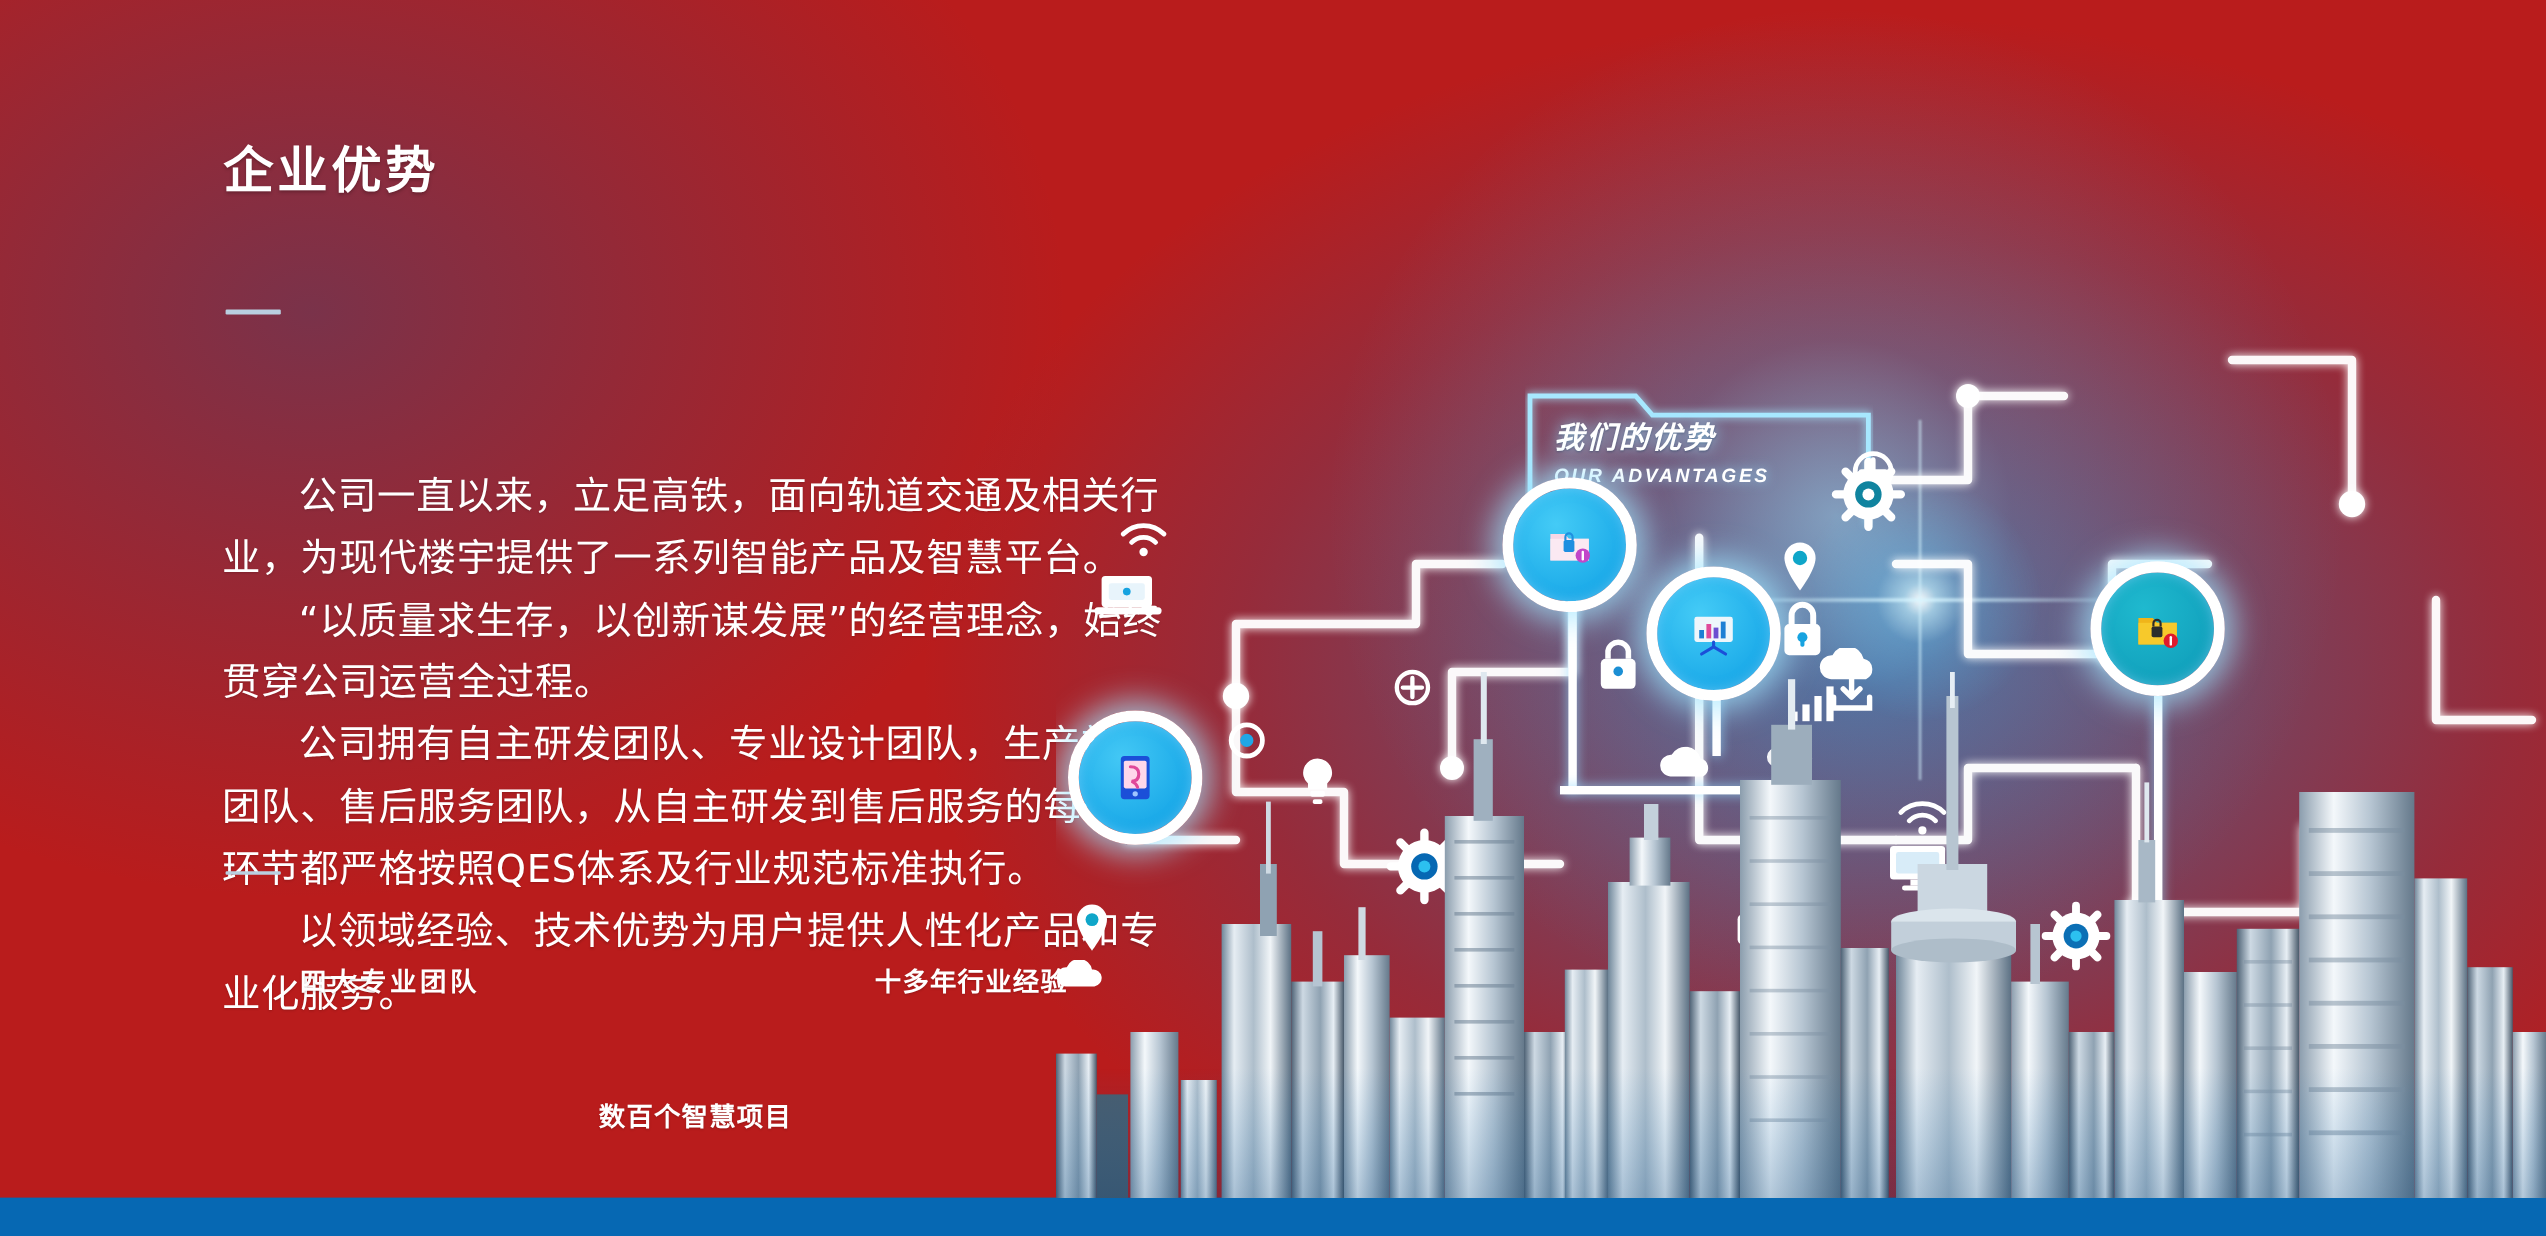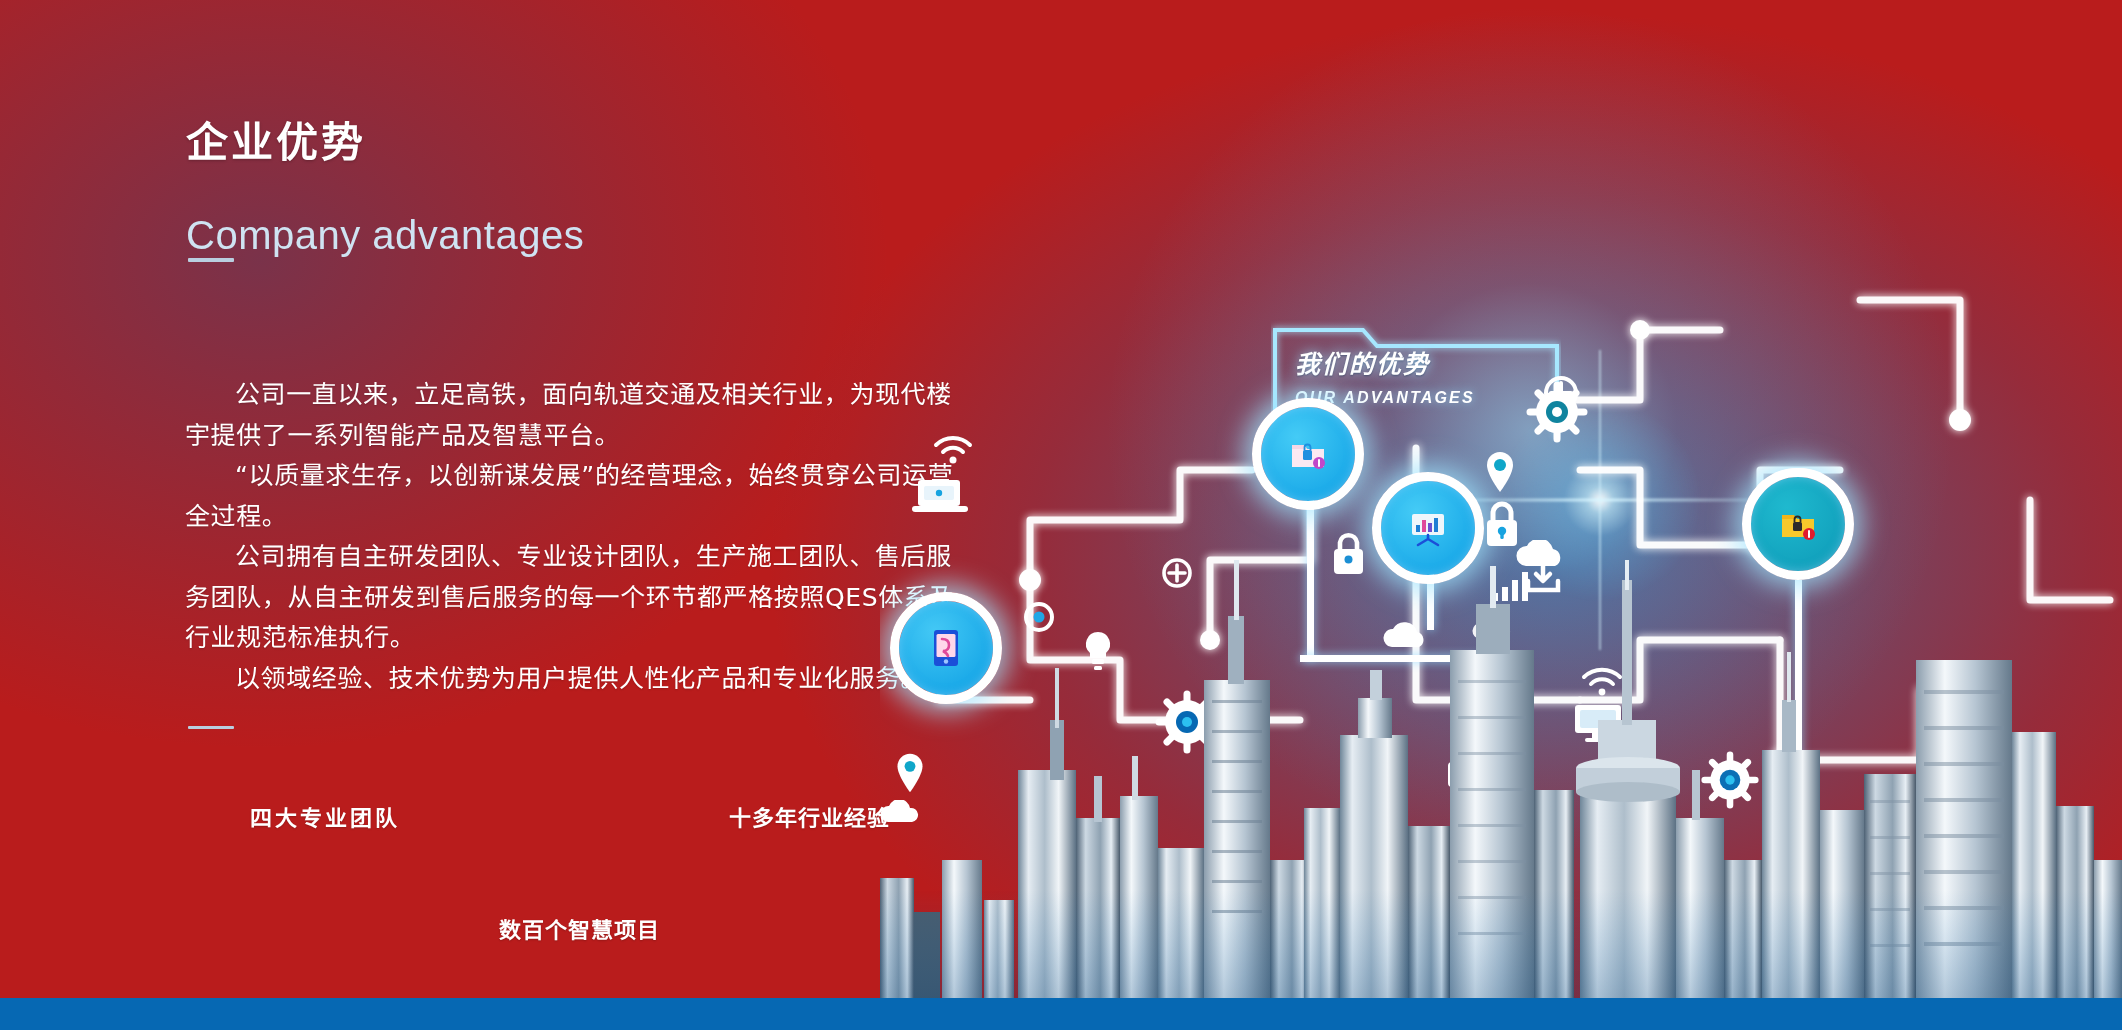--- a/index.html
+++ b/index.html
@@ -35,22 +35,22 @@
     position:absolute;left:186px;top:180px;
     font-size:40px;font-weight:400;color:#cfe3f2;letter-spacing:.5px;
     font-family:"Liberation Sans",sans-serif;
   }
   .rule-top{
     position:absolute;left:188px;top:258px;width:46px;height:4px;
     background:#b9cfe0;border-radius:1px;
   }
 
   .body-copy{
-    position:absolute;left:185px;top:375px;width:790px;
-    color:#ffffff;font-size:25px;line-height:1.62;
+    position:absolute;left:185px;top:388px;width:790px;
+    color:#ffffff;font-size:32px;line-height:1.62;
     font-family:"DejaVu Sans","Liberation Sans",sans-serif;
     letter-spacing:.6px;
     text-shadow:0 1px 2px rgba(0,0,0,.18);
   }
   .body-copy p{margin:0;text-indent:2em;}
 
   .rule-mid{
     position:absolute;left:188px;top:726px;width:46px;height:3px;
     background:#b9cfe0;border-radius:1px;
   }
@@ -128,21 +128,20 @@
 </style>
 </head>
 <body>
 
 <div class="stage">
   <div class="bg-glow"></div>
 
   <section class="left">
 
     <h1 class="title-cn">企业优势</h1>
-    <h2 class="title-en">Company advantages</h2>
     <div class="rule-top"></div>
 
     <div class="body-copy">
       <p>公司一直以来，立足高铁，面向轨道交通及相关行业，为现代楼宇提供了一系列智能产品及智慧平台。</p>
       <p>“以质量求生存，以创新谋发展”的经营理念，始终贯穿公司运营全过程。</p>
       <p>公司拥有自主研发团队、专业设计团队，生产施工团队、售后服务团队，从自主研发到售后服务的每一个环节都严格按照QES体系及行业规范标准执行。</p>
       <p>以领域经验、技术优势为用户提供人性化产品和专业化服务。</p>
     </div>
 
     <div class="rule-mid"></div>

